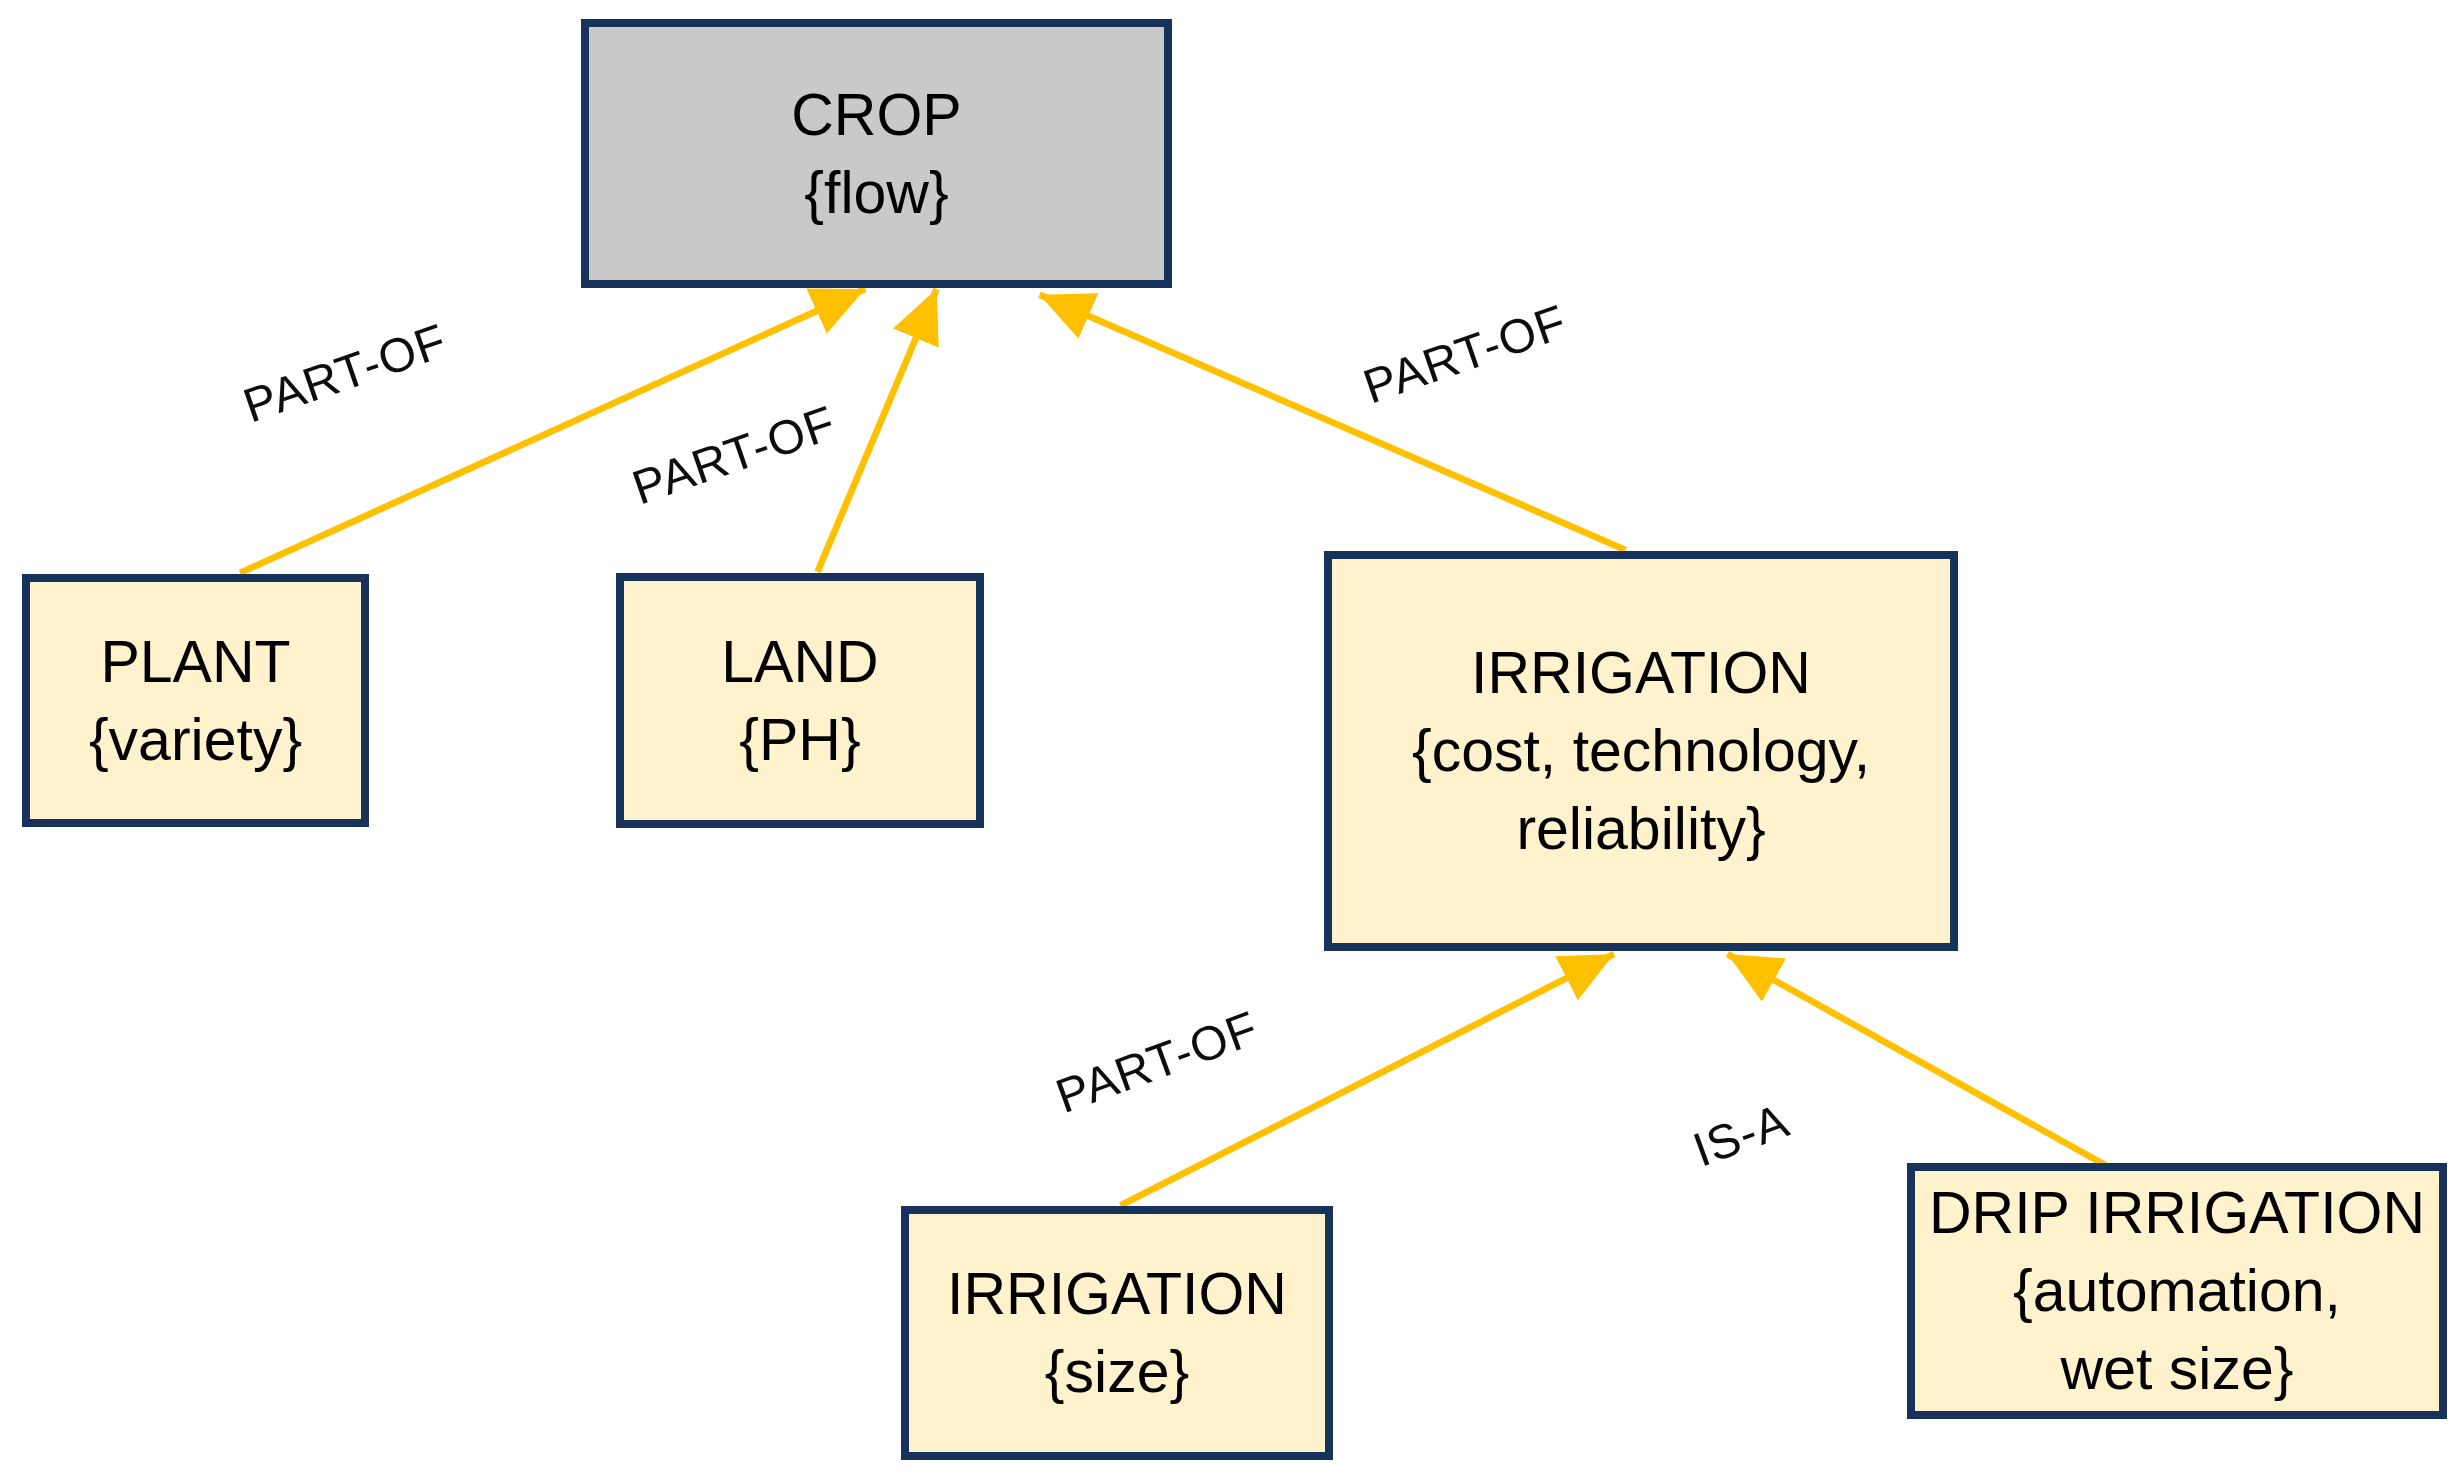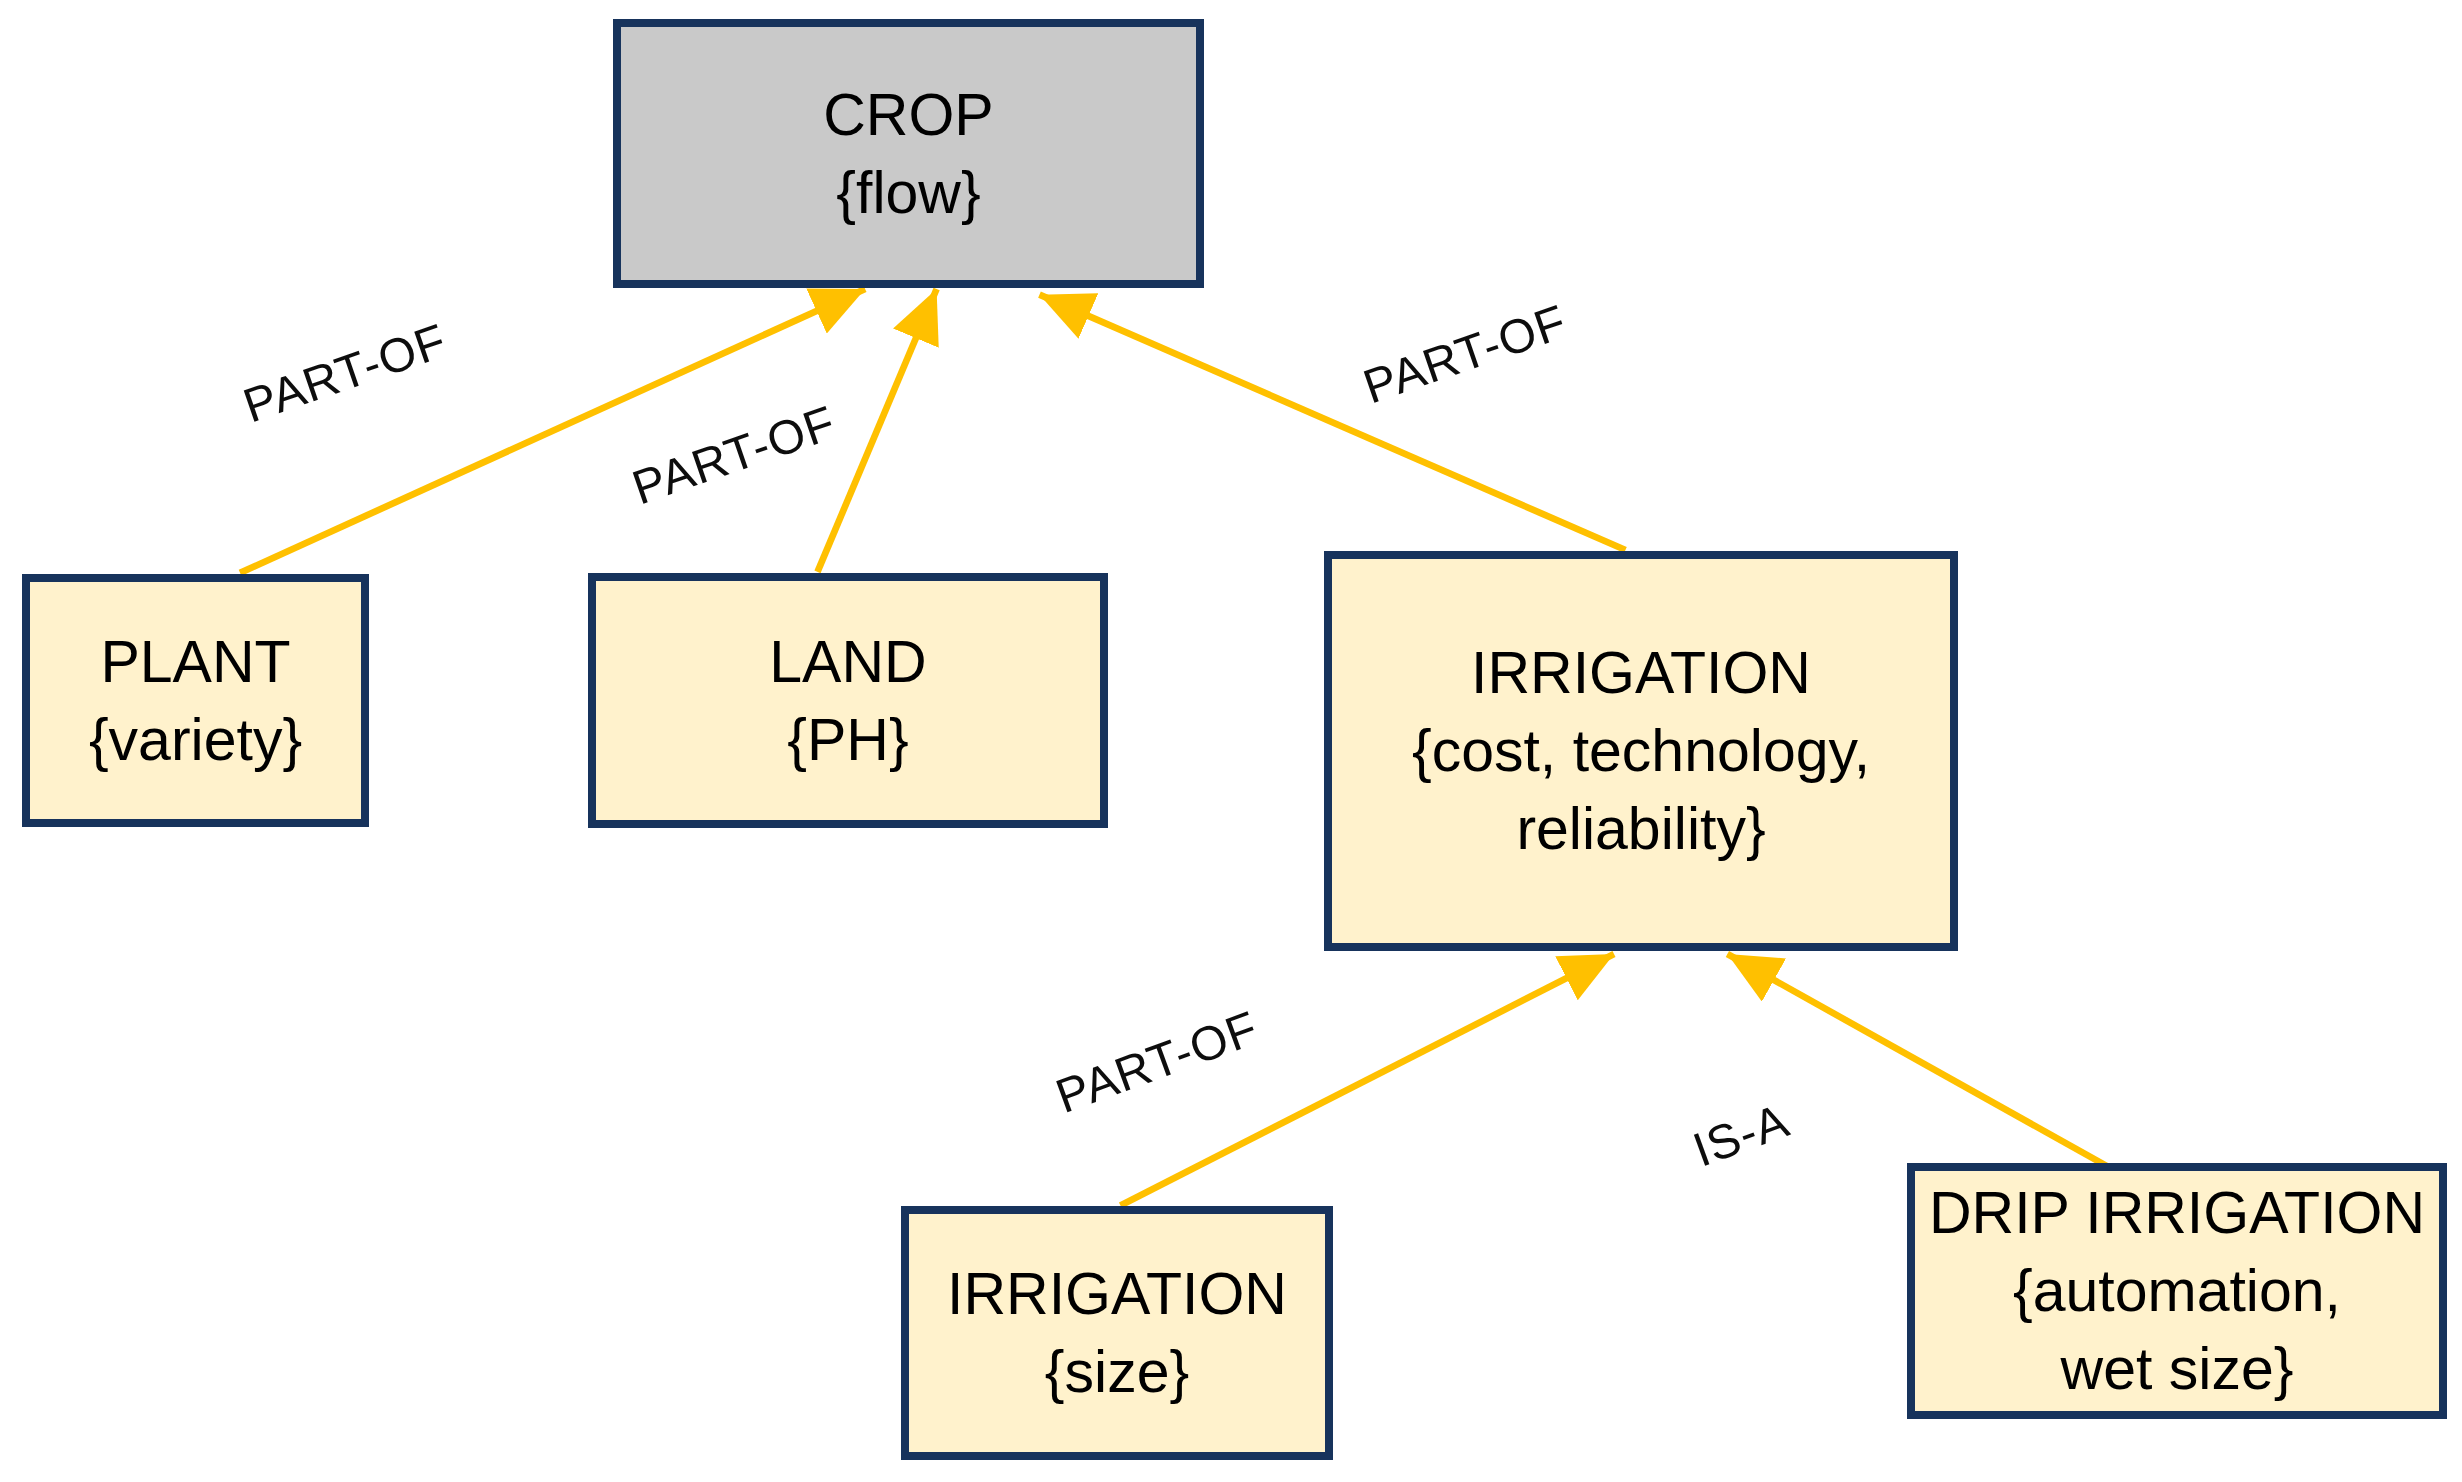--- a/index.html
+++ b/index.html
@@ -62,29 +62,29 @@
       <line x1="1706" y1="577" x2="1091" y2="309" stroke="#FFC000" stroke-width="7" marker-end="url(#arrowhead)"></line>
       <line x1="1176" y1="1265" x2="1694" y2="1001" stroke="#FFC000" stroke-width="7" marker-end="url(#arrowhead)"></line>
       <line x1="2287" y1="1266" x2="1813" y2="1001" stroke="#FFC000" stroke-width="7" marker-end="url(#arrowhead)"></line>
     </svg>
 
 <div class="edge-label" style="left: 345px; top: 373px; transform: translate(-50%, -50%) rotate(-19deg);">PART-OF</div>
     <div class="edge-label" style="left: 734px; top: 455px; transform: translate(-50%, -50%) rotate(-19deg);">PART-OF</div>
     <div class="edge-label" style="left: 1465px; top: 354px; transform: translate(-50%, -50%) rotate(-19deg);">PART-OF</div>
     <div class="edge-label" style="left: 1157px; top: 1062px; transform: translate(-50%, -50%) rotate(-20deg);">PART-OF</div>
     <div class="edge-label" style="left: 1741px; top: 1135px; transform: translate(-50%, -50%) rotate(-20deg);">IS-A</div>
-    <div class="node fill-root" style="left: 581px; top: 19px; width: 591px; height: 269px; border-color: rgb(23, 51, 92); margin-left: 32px;">
+    <div class="node fill-root" style="left: 581px; top: 19px; width: 591px; height: 269px; border-color: rgb(23, 51, 92);">
       <div class="node-line">CROP</div>
       <div class="node-line">{flow}</div>
     </div>
     <div class="node fill-entity" style="left: 22px; top: 574px; width: 347px; height: 253px; border-color: rgb(23, 51, 92);">
       <div class="node-line">PLANT</div>
       <div class="node-line">{variety}</div>
     </div>
-    <div class="node fill-entity" style="left: 588px; top: 573px; width: 520px; height: 255px; border-color: rgb(23, 51, 92);">
+    <div class="node fill-entity" style="left: 616px; top: 573px; width: 368px; height: 255px; border-color: rgb(23, 51, 92);">
       <div class="node-line">LAND</div>
       <div class="node-line">{PH}</div>
     </div>
     <div class="node fill-entity" style="left: 1324px; top: 551px; width: 634px; height: 400px; border-color: rgb(23, 51, 92);">
       <div class="node-line">IRRIGATION</div>
       <div class="node-line">{cost, technology,</div>
       <div class="node-line">reliability}</div>
     </div>
     <div class="node fill-entity" style="left: 901px; top: 1206px; width: 432px; height: 254px; border-color: rgb(23, 51, 92);">
       <div class="node-line">IRRIGATION</div>

